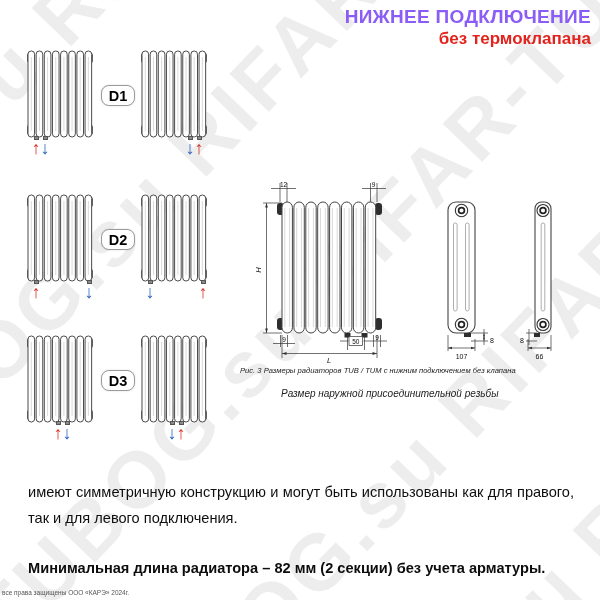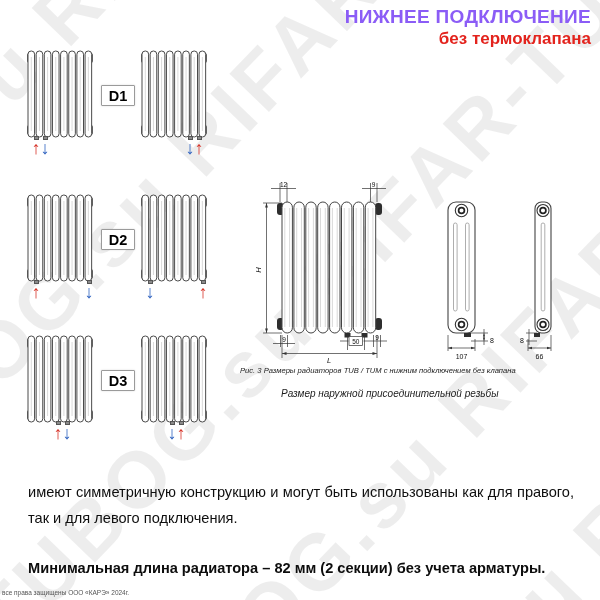--- a/index.html
+++ b/index.html
@@ -22,21 +22,21 @@
   .hdr { position:absolute; top:6px; right:9px; text-align:right; z-index:3; }
   .hdr-title { font-size:19px; font-weight:bold; letter-spacing:0.3px; color:#8b5cf6;margin-left:36px; }
   .hdr-sub { font-size:17px; font-weight:bold; color:#e3231d; margin-top:1px; }
   
   .scheme { position:absolute; left:20px; width:200px; height:118px; z-index:2; }
   .s1 { top:46px; } .s2 { top:190px; } .s3 { top:331px; }
   .rad { position:absolute; top:2px; width:66px; height:92px; }
   .rad-l { left:7px; } .rad-r { left:121px; }
   .dbox {
     position:absolute; left:81px; top:39px; width:34px; height:21px;
-    background:#fff; border:1.4px solid #9a9a9a; border-radius:1px;
+    background:#fff; border:1.4px solid #9a9a9a; border-radius:8px;
     font-size:14.5px; font-weight:bold; color:#000;
     display:flex; align-items:center; justify-content:center;
     box-shadow:0 0 2px rgba(0,0,0,0.15);
   }
   .stub { position:absolute; top:90px; width:5px; height:4px; background:#8a8a8a; border:0.5px solid #555; }
   .arrow {
     position:absolute; top:92px; width:10px; height:20px; text-align:center;
     font-size:18px; line-height:20px; font-weight:bold;
   }
   .arrow.up   { color:#d62f24; }

